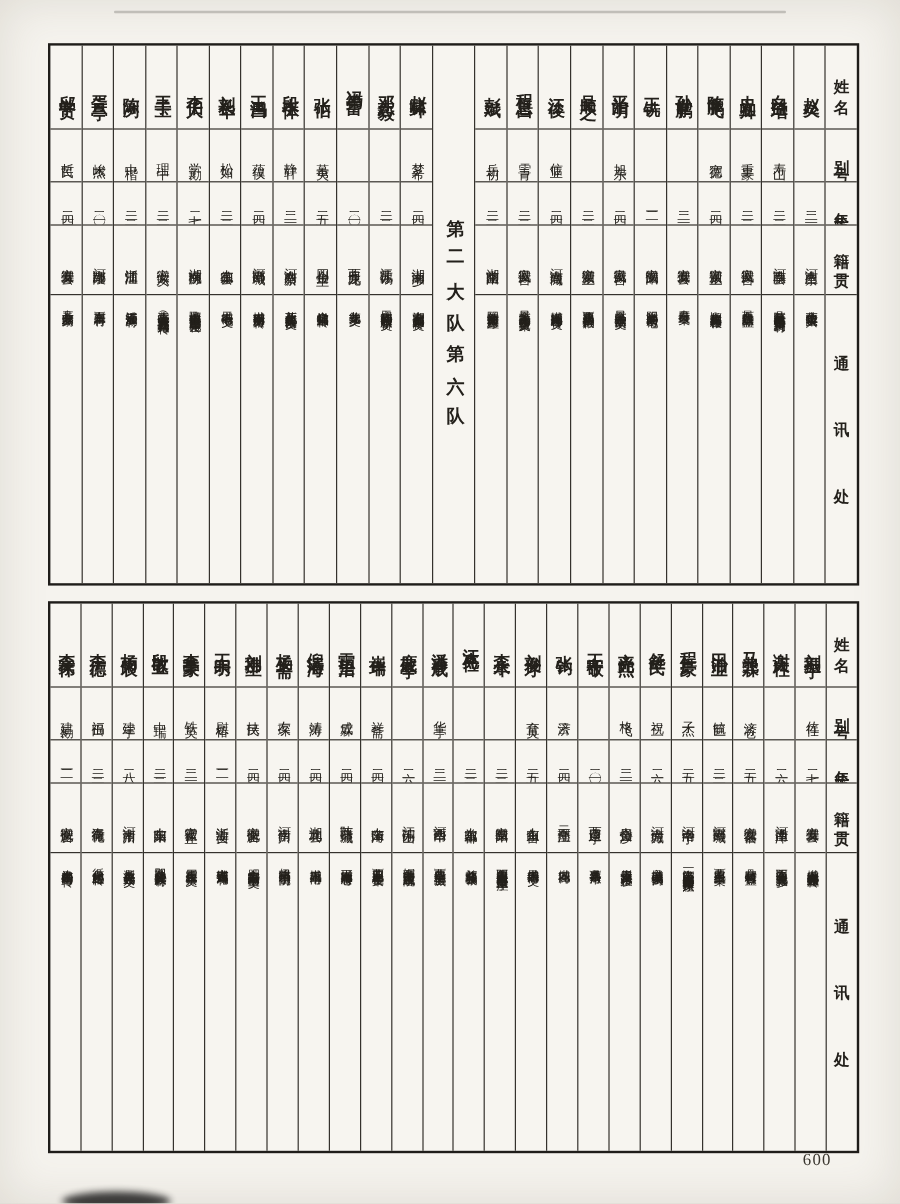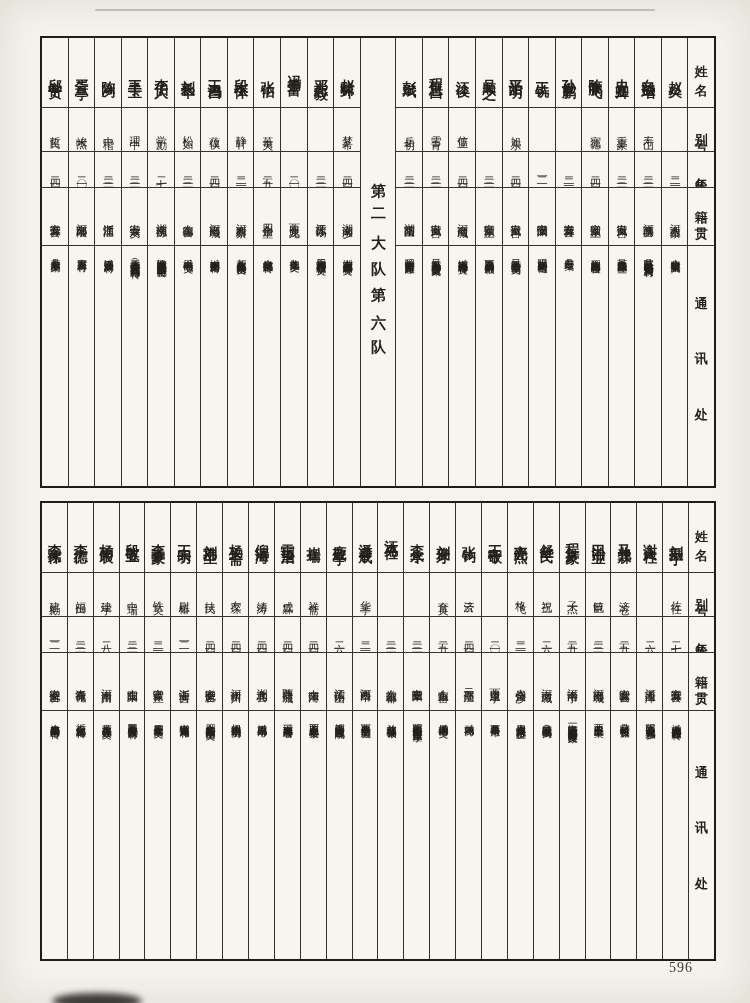--- a/index.html
+++ b/index.html
@@ -900,15 +900,15 @@
           </div>
           <div class="cell c-origin">
             <span class="v t-origin">安徽合肥</span>
           </div>
           <div class="cell c-addr">
             <span class="v t-addr">小东门内消暑巷十四号转</span>
           </div>
         </div>
       </div>
   </div>
-  <div class="page-number">596</div>
+  <div class="page-number">600</div>
   <div class="smudge"></div>
 </div>
 
 </body></html>

